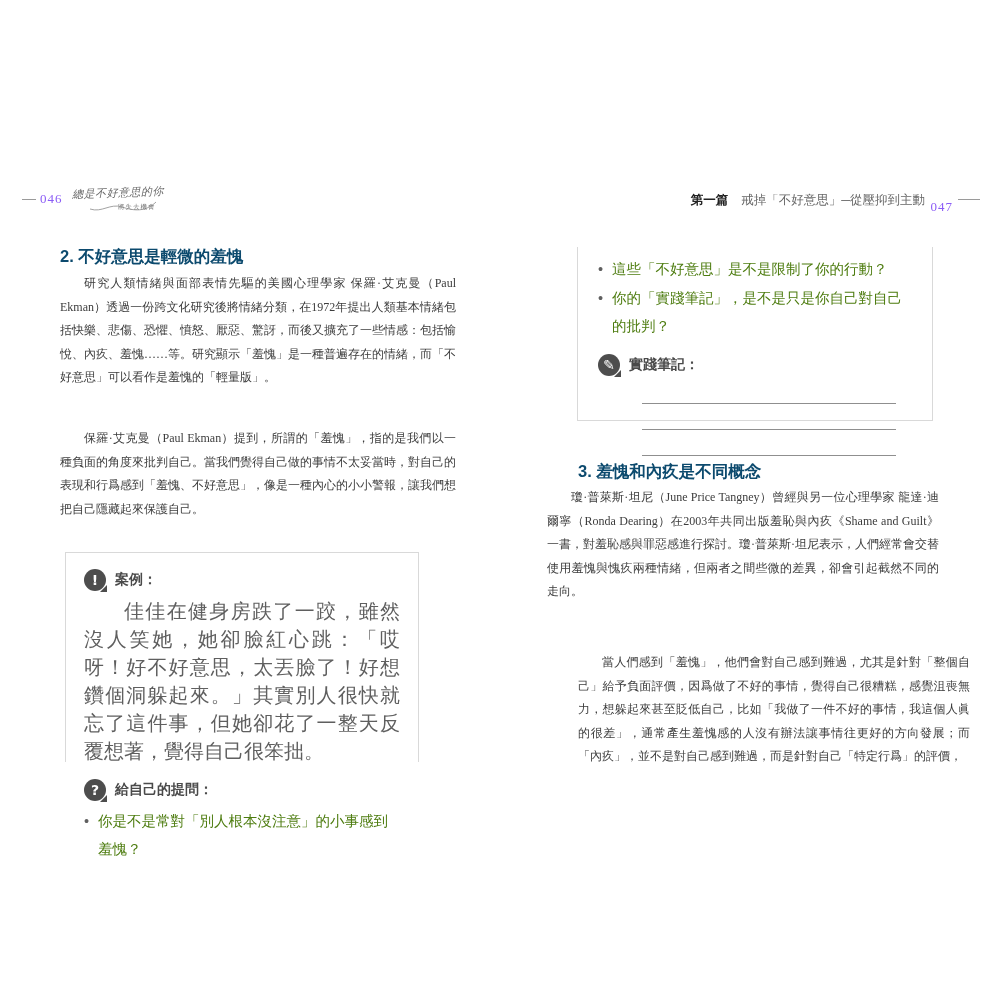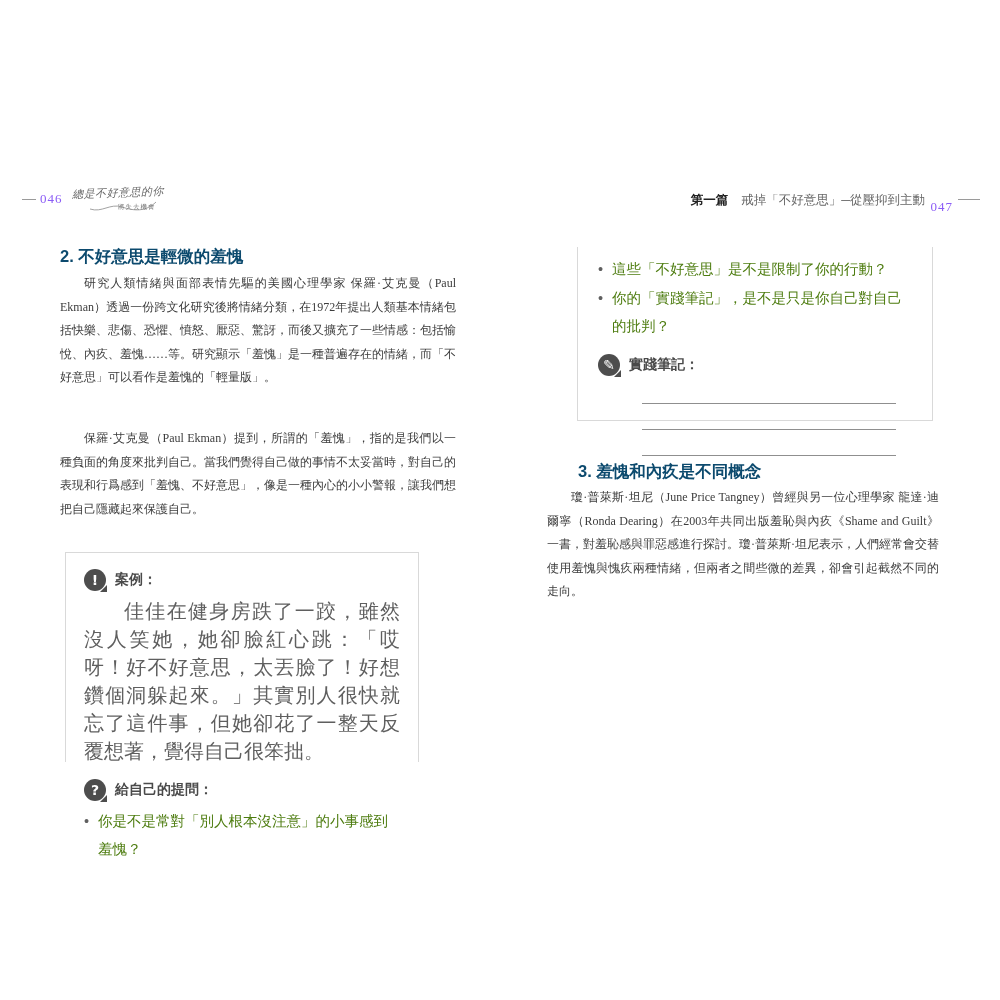--- a/index.html
+++ b/index.html
@@ -116,14 +116,15 @@
     </div>
     <div class="note-lines">
       <div class="note-line"></div>
       <div class="note-line"></div>
       <div class="note-line"></div>
     </div>
   </div>
 
   <h2 class="sec-head right-head">3. 羞愧和內疚是不同概念</h2>
   <p class="body-par rp1">瓊·普萊斯·坦尼（June Price Tangney）曾經與另一位心理學家 龍達·迪爾寧（Ronda Dearing）在2003年共同出版羞恥與內疚《Shame and Guilt》一書，對羞恥感與罪惡感進行探討。瓊·普萊斯·坦尼表示，人們經常會交替使用羞愧與愧疚兩種情緒，但兩者之間些微的差異，卻會引起截然不同的走向。</p>
+  <p class="body-par rp2">當人們感到「羞愧」，他們會對自己感到難過，尤其是針對「整個自己」給予負面評價，因爲做了不好的事情，覺得自己很糟糕，感覺沮喪無力，想躲起來甚至貶低自己，比如「我做了一件不好的事情，我這個人眞的很差」，通常產生羞愧感的人沒有辦法讓事情往更好的方向發展；而「內疚」，並不是對自己感到難過，而是針對自己「特定行爲」的評價，</p>
 
 </div>
 
 </body></html>

